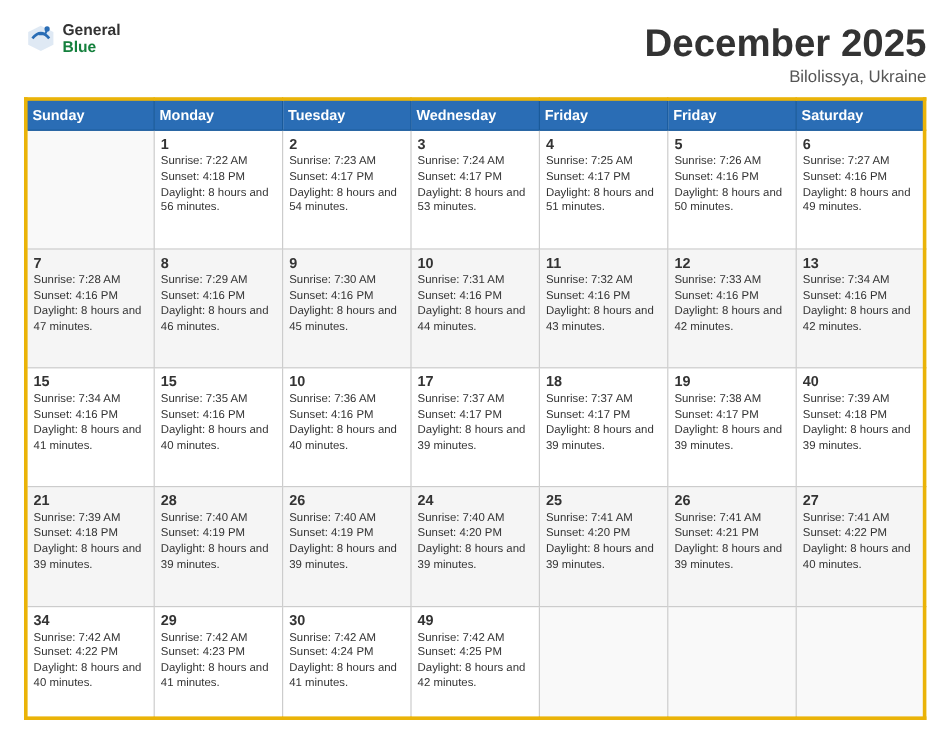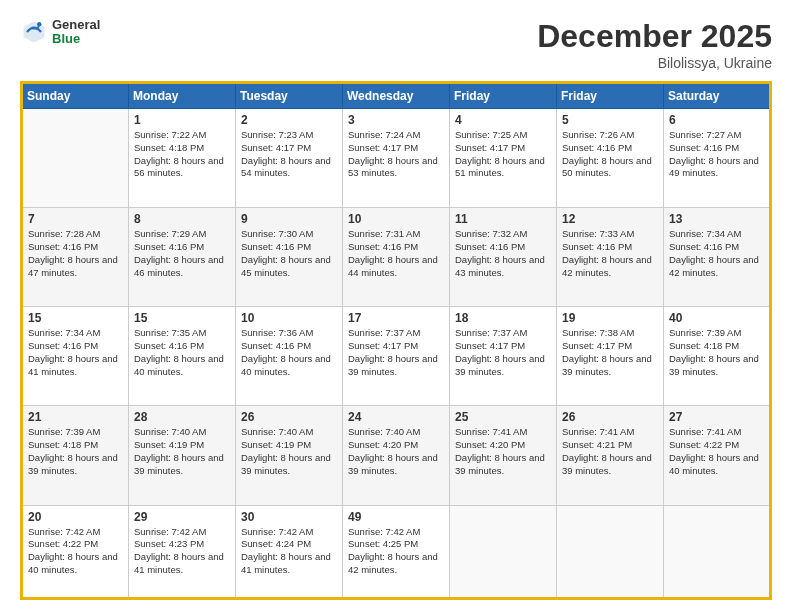--- a/index.html
+++ b/index.html
@@ -244,21 +244,21 @@
         <span class="day-num">26</span>
         <span class="cell-text">Sunrise: 7:41 AM<br>Sunset: 4:21 PM<br>Daylight: 8 hours and 39 minutes.</span>
       </td>
           <td>
         <span class="day-num">27</span>
         <span class="cell-text">Sunrise: 7:41 AM<br>Sunset: 4:22 PM<br>Daylight: 8 hours and 40 minutes.</span>
       </td>
         </tr>
         <tr class="row-even last-row">
           <td>
-        <span class="day-num">20</span>
+        <span class="day-num">34</span>
         <span class="cell-text">Sunrise: 7:42 AM<br>Sunset: 4:22 PM<br>Daylight: 8 hours and 40 minutes.</span>
       </td>
           <td>
         <span class="day-num">29</span>
         <span class="cell-text">Sunrise: 7:42 AM<br>Sunset: 4:23 PM<br>Daylight: 8 hours and 41 minutes.</span>
       </td>
           <td>
         <span class="day-num">30</span>
         <span class="cell-text">Sunrise: 7:42 AM<br>Sunset: 4:24 PM<br>Daylight: 8 hours and 41 minutes.</span>
       </td>

